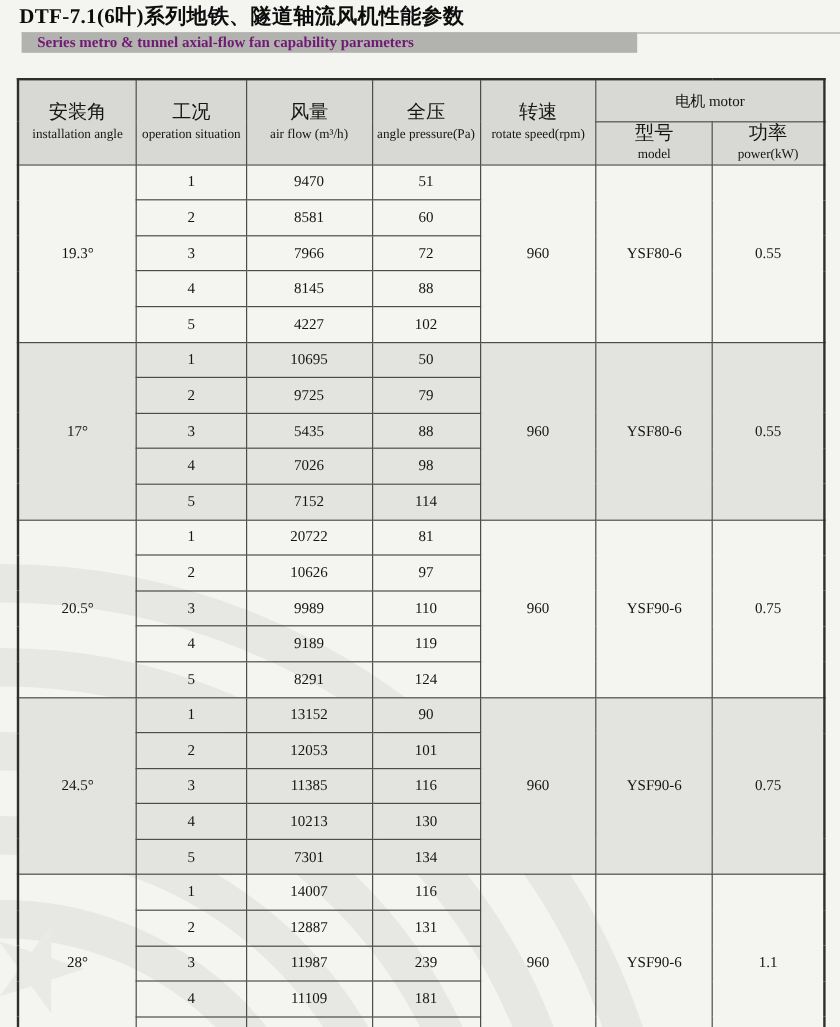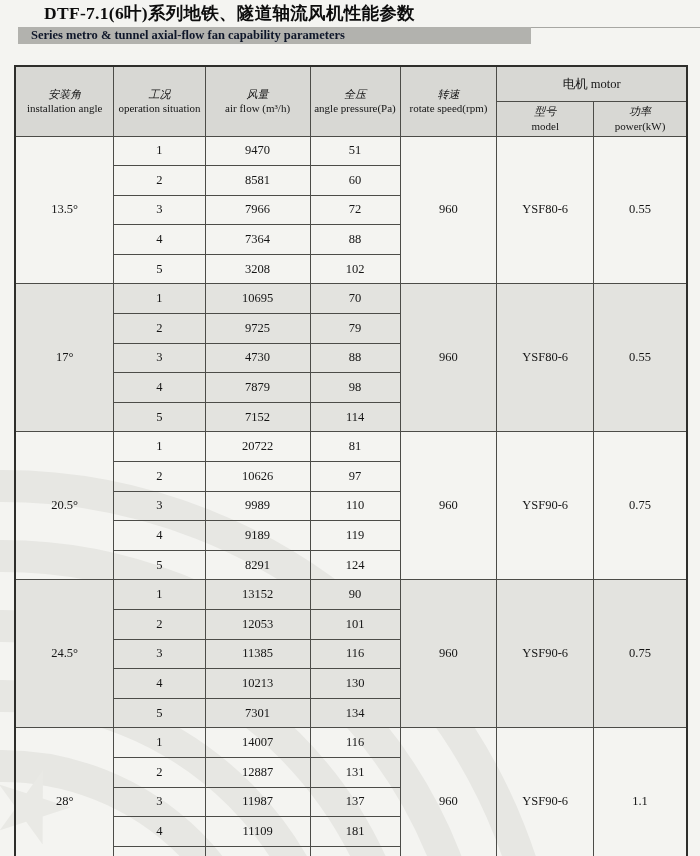--- a/index.html
+++ b/index.html
@@ -17,30 +17,30 @@
   .wm-ring { position:absolute; border-radius:50%; border:32px solid #e7e7e3; background:transparent; }
   .wm-star {
     position:absolute; width:78px; height:78px; background:#e9e9e5;
     clip-path:polygon(50% 0%, 61% 35%, 98% 35%, 68% 57%, 79% 91%, 50% 70%, 21% 91%, 32% 57%, 2% 35%, 39% 35%);
     transform:rotate(18deg);
   }
   
   .title {
     position:absolute; z-index:2; left:16px; top:1px;
     font-size:17.5px; font-weight:bold; letter-spacing:0.3px;
-    color:#0d0d0d; white-space:nowrap;margin-left:28px;
+    color:#0d0d0d; white-space:nowrap;
   }
   .rule {
     position:absolute; z-index:1; left:18px; top:27px;
     width:682px; height:1px; background:#a7a7a3;
   }
   .subtitle-bar {
     position:absolute; z-index:2; left:18px; top:27px;
     width:513px; height:17px; line-height:17px;
-    background:#b2b2ae; color:#0f172a;
+    background:#b2b2ae; color:#701a75;
     font-weight:bold; font-size:12.5px;
     padding-left:13px; box-sizing:border-box; white-space:nowrap;
   }
   
   .tbl-wrap { position:absolute; z-index:1; left:14px; top:65px; width:674px; height:787px; }
   table.spec {
     width:100%; height:100%;
     border-collapse:collapse; table-layout:fixed;
     border:2px solid #2e2e2b;
   }
@@ -48,21 +48,21 @@
     border:1px solid #4c4c48;
     text-align:center; vertical-align:middle;
     padding:0 2px; overflow:hidden;
   }
   thead th {
     background:#d8d8d4;
     font-weight:normal; font-size:12.5px; line-height:1.3;
   }
   thead tr.h1 { height:35px; }
   thead tr.h2 { height:35px; }
-  .zh { display:block; font-size:11px;font-style:italic; }
+  .zh { display:block; font-size:16px; }
   .en { display:block; font-size:11px; }
   tbody td { font-size:12.5px; height:28.6px; background:transparent; }
   tbody.stripe td { background:#e3e3df; }
   .wm-over { pointer-events:none; }
 </style>
 </head>
 <body>
 
 <div class="page">
 
@@ -121,73 +121,73 @@
           </th>
           <th>
             <span class="zh">功率</span>
             <span class="en">power(kW)</span>
           </th>
         </tr>
       </thead>
 
       <tbody>
         <tr>
-          <td rowspan="5">13.5°</td>
+          <td rowspan="5">19.3°</td>
           <td>1</td>
           <td>9470</td>
           <td>51</td>
           <td rowspan="5">960</td>
           <td rowspan="5">YSF80-6</td>
           <td rowspan="5">0.55</td>
         </tr>
         <tr>
           <td>2</td>
           <td>8581</td>
           <td>60</td>
         </tr>
         <tr>
           <td>3</td>
           <td>7966</td>
           <td>72</td>
         </tr>
         <tr>
           <td>4</td>
-          <td>7364</td>
+          <td>8145</td>
           <td>88</td>
         </tr>
         <tr>
           <td>5</td>
-          <td>3208</td>
+          <td>4227</td>
           <td>102</td>
         </tr>
       </tbody>
 
       <tbody class="stripe">
         <tr>
           <td rowspan="5">17°</td>
           <td>1</td>
           <td>10695</td>
-          <td>70</td>
+          <td>50</td>
           <td rowspan="5">960</td>
           <td rowspan="5">YSF80-6</td>
           <td rowspan="5">0.55</td>
         </tr>
         <tr>
           <td>2</td>
           <td>9725</td>
           <td>79</td>
         </tr>
         <tr>
           <td>3</td>
-          <td>4730</td>
+          <td>5435</td>
           <td>88</td>
         </tr>
         <tr>
           <td>4</td>
-          <td>7879</td>
+          <td>7026</td>
           <td>98</td>
         </tr>
         <tr>
           <td>5</td>
           <td>7152</td>
           <td>114</td>
         </tr>
       </tbody>
 
       <tbody>
@@ -265,21 +265,21 @@
           <td rowspan="5">1.1</td>
         </tr>
         <tr>
           <td>2</td>
           <td>12887</td>
           <td>131</td>
         </tr>
         <tr>
           <td>3</td>
           <td>11987</td>
-          <td>137</td>
+          <td>239</td>
         </tr>
         <tr>
           <td>4</td>
           <td>11109</td>
           <td>181</td>
         </tr>
         <tr>
           <td>5</td>
           <td>10278</td>
           <td>148</td>

